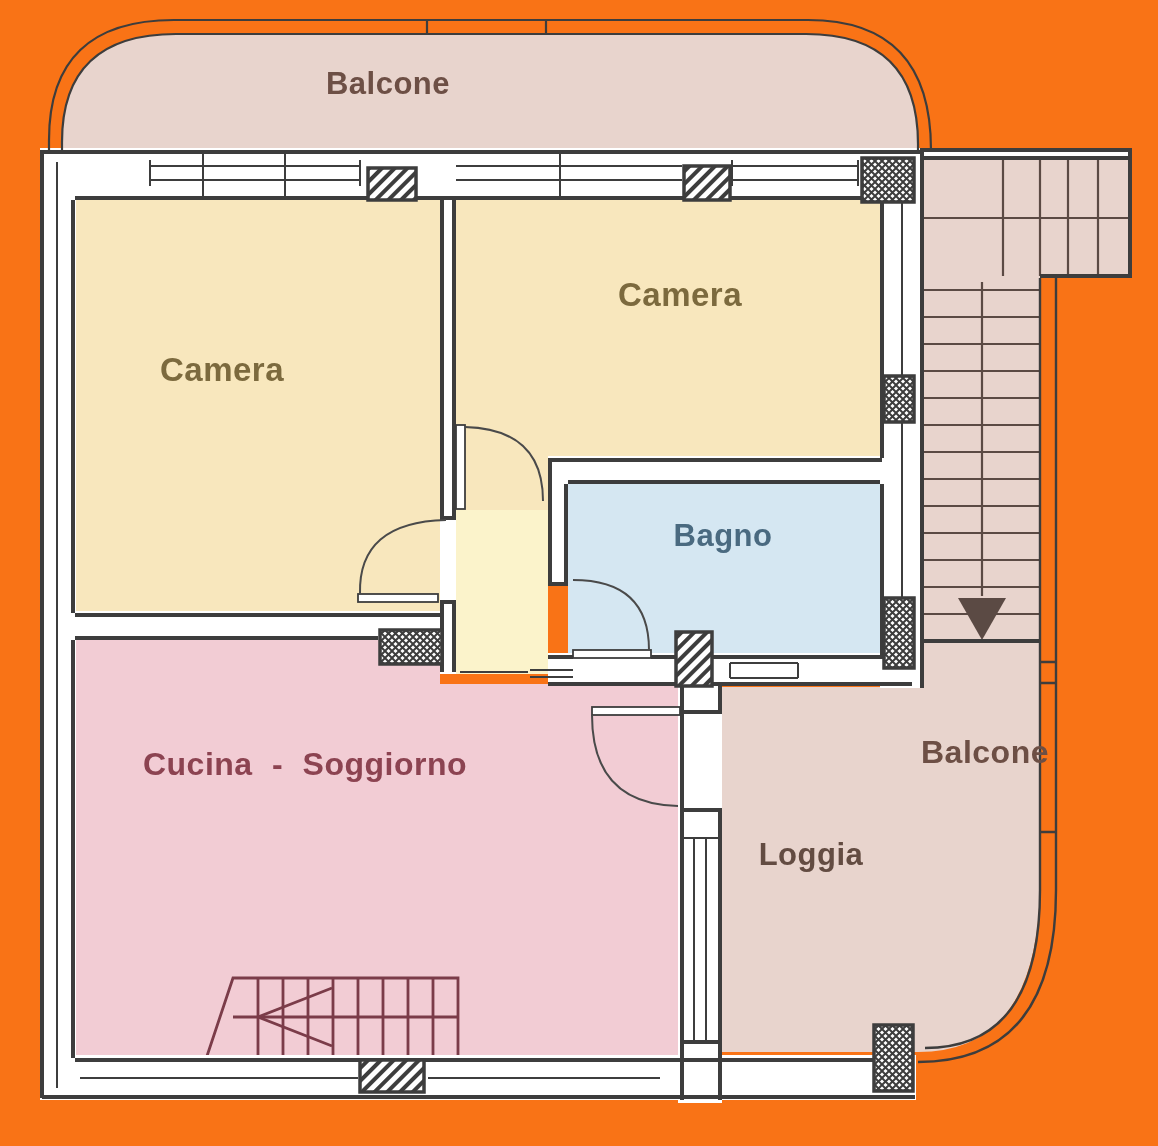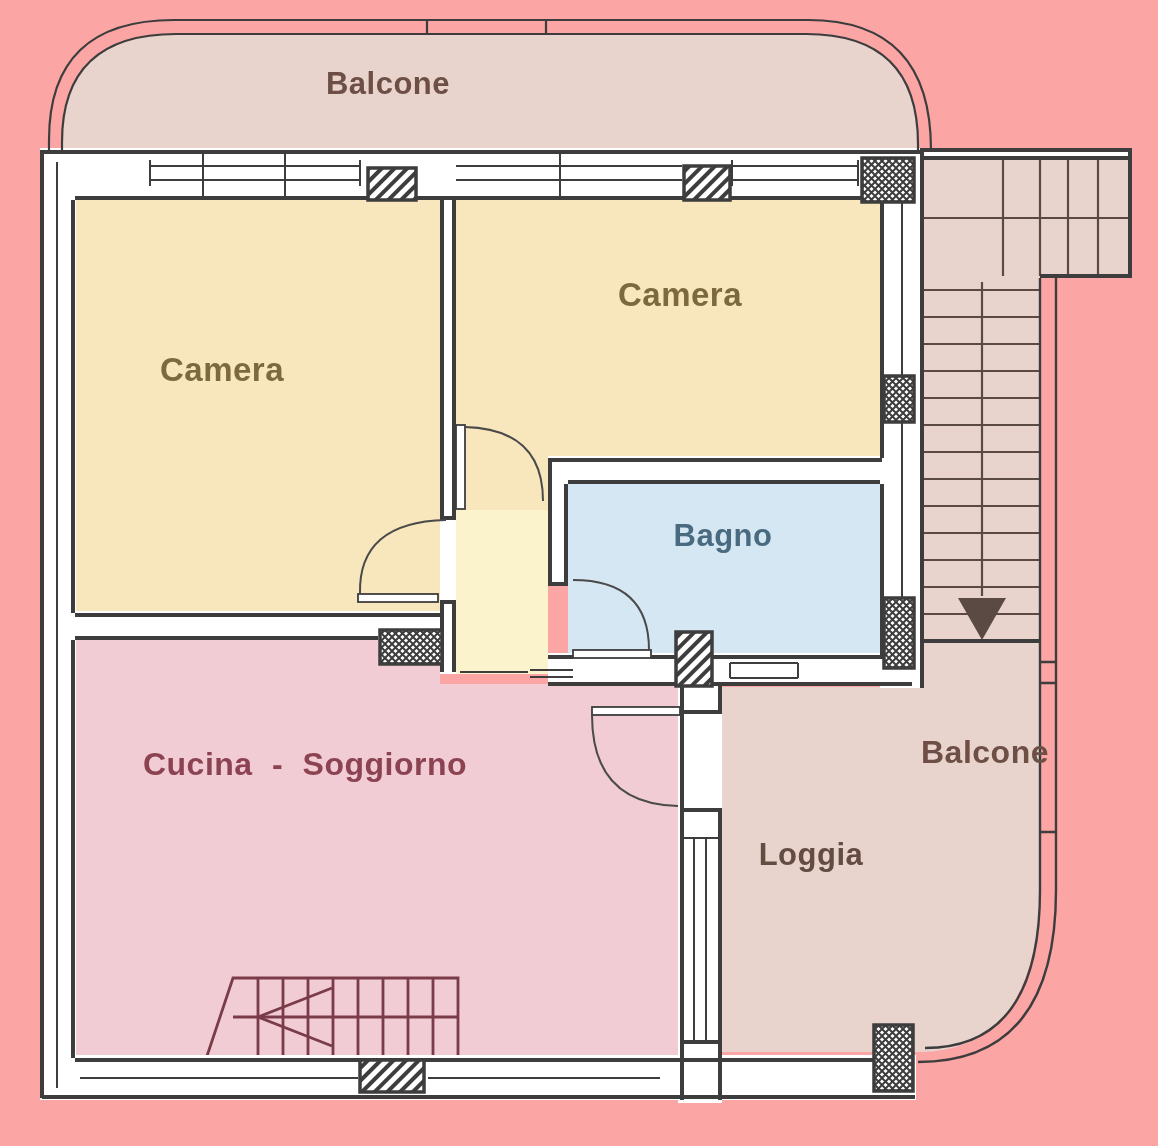--- a/index.html
+++ b/index.html
@@ -1,16 +1,16 @@
 <!DOCTYPE html>
 <html><head>
 <meta charset="utf-8">
 <style>
   html,body{margin:0;padding:0;background:#ffffff;}
-  #stage{position:relative;width:1158px;height:1146px;background:#fca5a5;overflow:hidden;}
+  #stage{position:relative;width:1158px;height:1146px;background:#f97316;overflow:hidden;}
   svg{display:block;}
   text{font-family:"Liberation Sans","DejaVu Sans",sans-serif;font-weight:600;letter-spacing:0.5px;}
   .lbl-camera{font-size:33px;}
   .lbl-balcone{font-size:31px;}
   .lbl-balcone-r{font-size:32px;}
   .lbl-bagno{font-size:31px;}
   .lbl-cucina{font-size:32px;word-spacing:10px;}
   .lbl-loggia{font-size:31px;}
 </style>
 </head>

